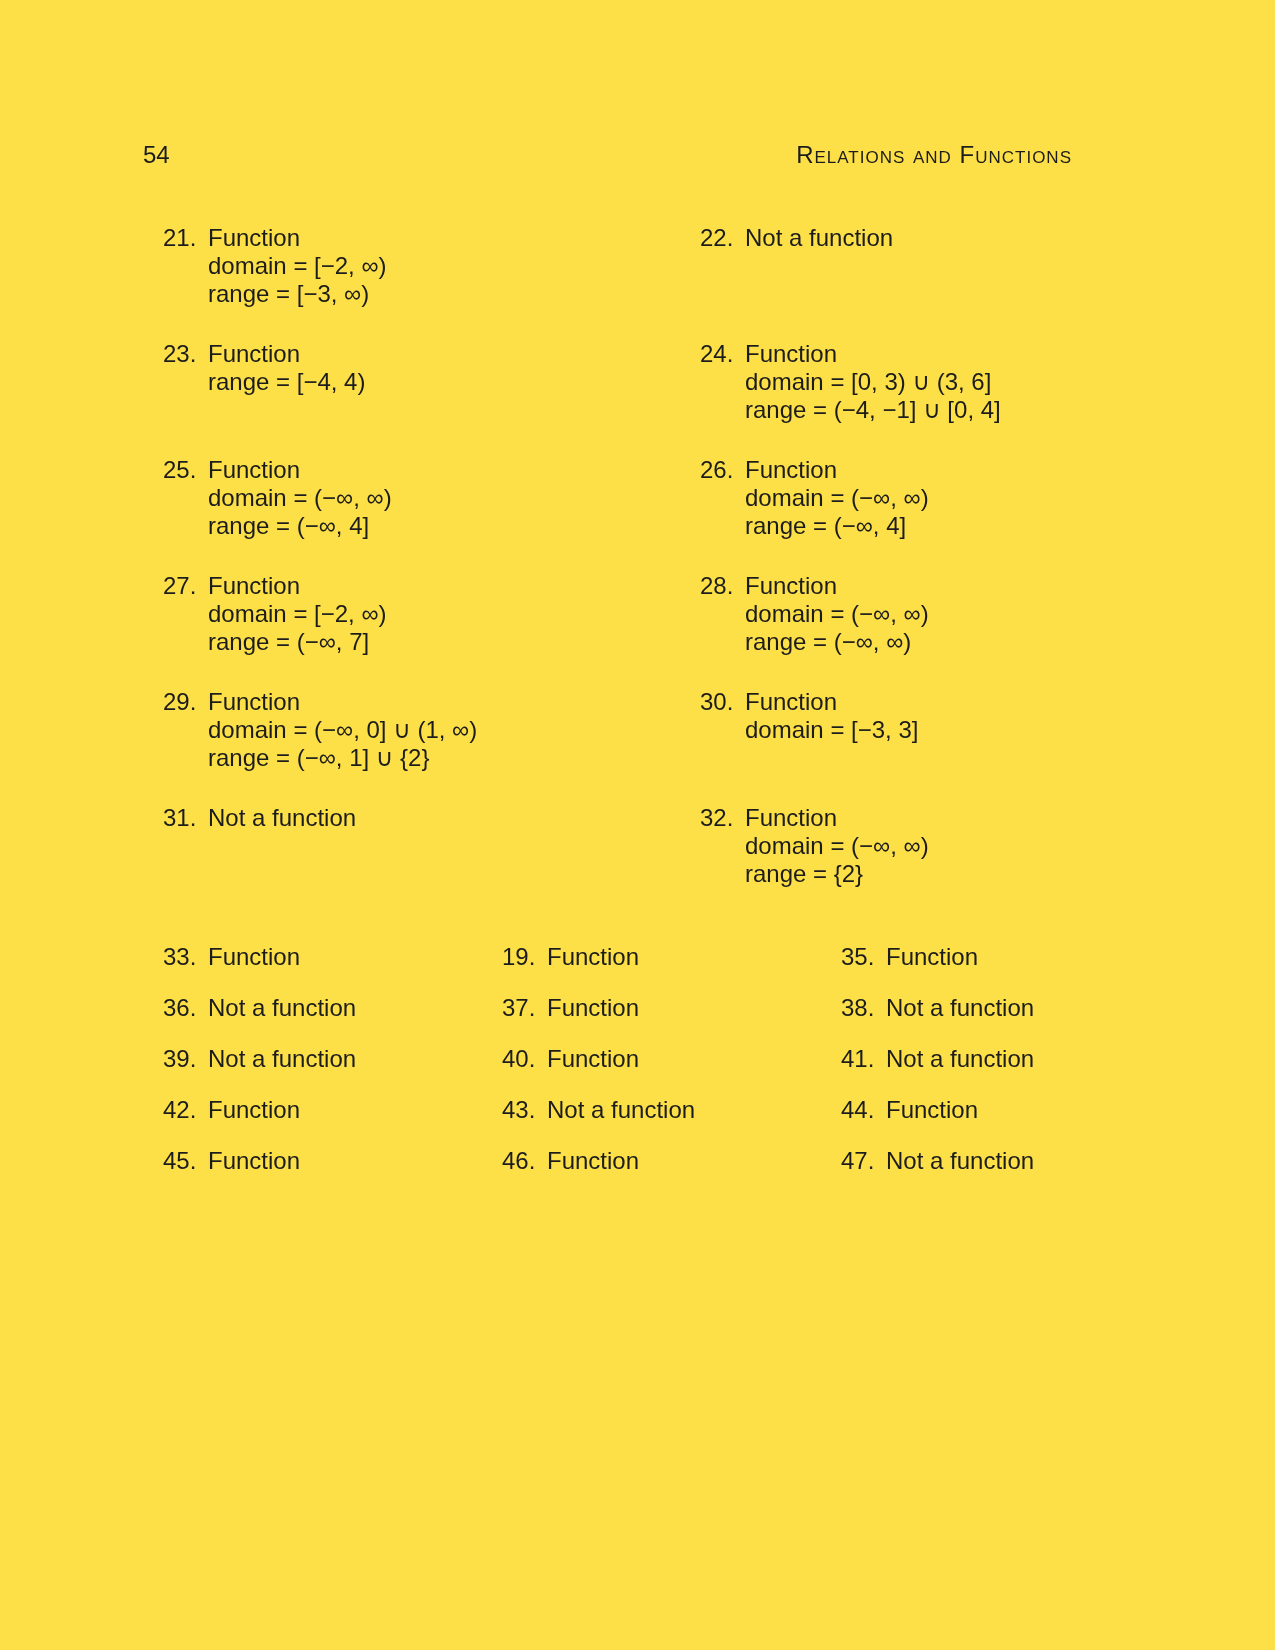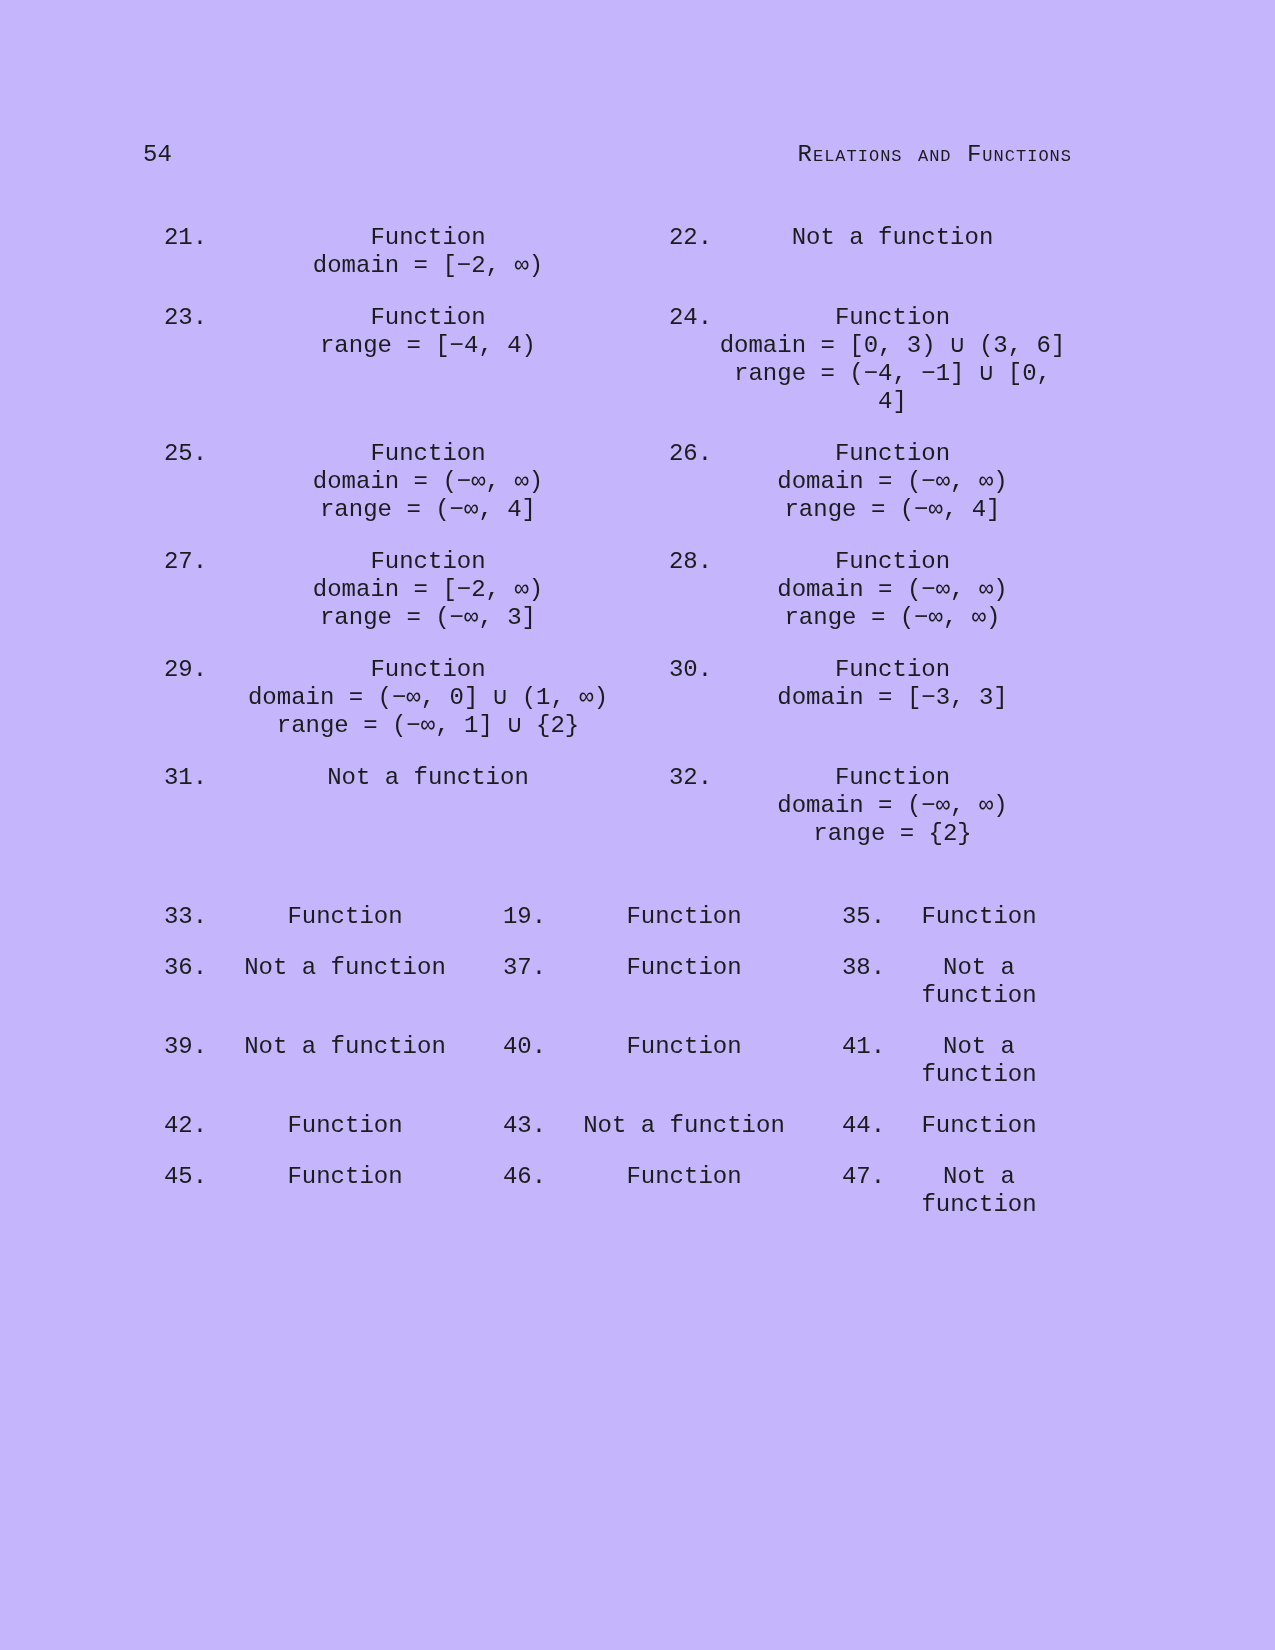--- a/index.html
+++ b/index.html
@@ -4,26 +4,25 @@
 <style>
   html, body {
     margin: 0;
     padding: 0;
     background: #ffffff;
   }
   .page {
     position: relative;
     width: 1275px;
     height: 1650px;
-    background: #c4b5fd;
+    background: #fde047;
     color: #1c1c1c;
-    font-family: Liberation Mono, monospace;
+    font-family: Liberation Sans, sans-serif;
     overflow: hidden;
     box-sizing: border-box;
-    text-align: center;
   }
   .content {
     padding-left: 143px;
     padding-right: 203px;
   }
   .header {
     margin-top: 142px;
     display: flex;
     justify-content: space-between;
     align-items: baseline;
@@ -32,20 +31,21 @@
   }
   .running-head {
     font-variant: small-caps;
     letter-spacing: 1px;
   }
   .answers-two-col {
     margin-top: 56px;
     display: grid;
     grid-template-columns: 505px 1fr;
     row-gap: 24px;
+    gap: 32px;
   }
   .answers-three-col {
     margin-top: 55px;
     display: grid;
     grid-template-columns: 339px 339px 1fr;
     row-gap: 23px;
   }
   .item {
     display: flex;
     padding-left: 20px;
@@ -70,20 +70,21 @@
       <span class="page-number">54</span>
       <span class="running-head">Relations and Functions</span>
     </div>
 
     <div class="answers-two-col" id="answers-two-col">
         <div class="item">
           <span class="num">21.</span>
           <div class="body">
             <div>Function</div>
             <div>domain = [−2, ∞)</div>
+            <div>range = [−3, ∞)</div>
           </div>
         </div>
         <div class="item">
           <span class="num">22.</span>
           <div class="body">
             <div>Not a function</div>
           </div>
         </div>
         <div class="item">
           <span class="num">23.</span>
@@ -114,21 +115,21 @@
             <div>Function</div>
             <div>domain = (−∞, ∞)</div>
             <div>range = (−∞, 4]</div>
           </div>
         </div>
         <div class="item">
           <span class="num">27.</span>
           <div class="body">
             <div>Function</div>
             <div>domain = [−2, ∞)</div>
-            <div>range = (−∞, 3]</div>
+            <div>range = (−∞, 7]</div>
           </div>
         </div>
         <div class="item">
           <span class="num">28.</span>
           <div class="body">
             <div>Function</div>
             <div>domain = (−∞, ∞)</div>
             <div>range = (−∞, ∞)</div>
           </div>
         </div>

